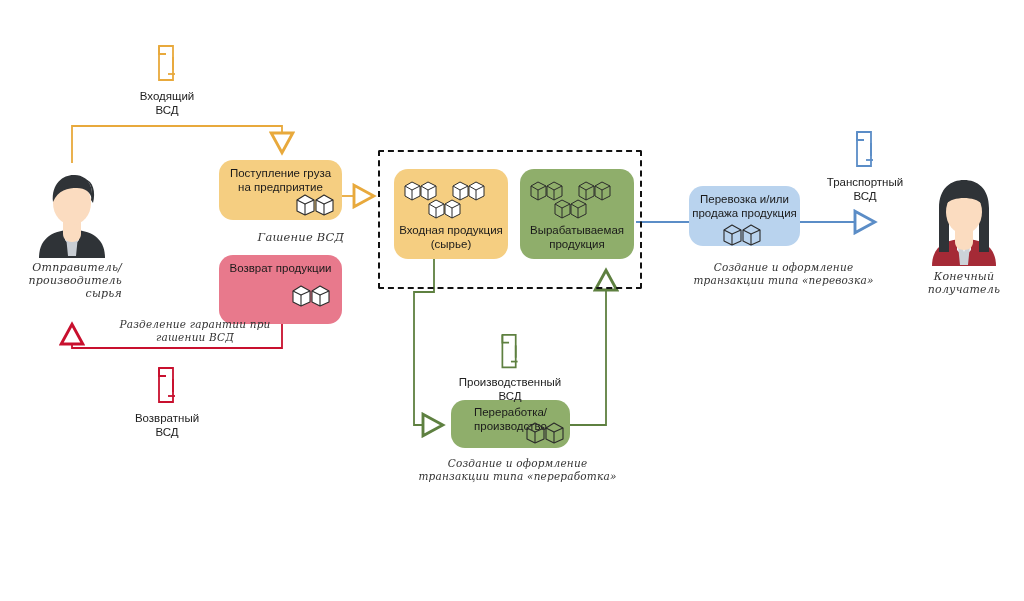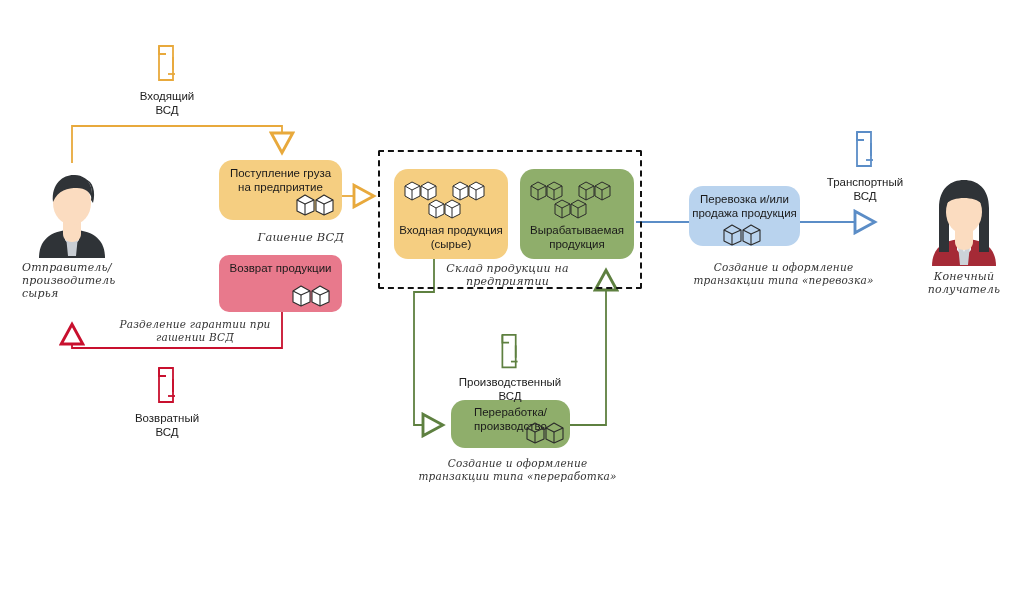--- a/index.html
+++ b/index.html
@@ -76,21 +76,21 @@
         <path d="M2,10 L10,5 L19,10 L19,21 L10,25 L2,21 Z"></path>
           <path d="M2,10 L10,14 L19,10"></path>
           <path d="M10,14 L10,25"></path>
         <path d="M21,10 L29,5 L38,10 L38,21 L29,25 L21,21 Z"></path>
           <path d="M21,10 L29,14 L38,10"></path>
           <path d="M29,14 L29,25"></path>
       </g>
     </svg>
   </div>
 
-  <div class="node" style="left:219px;top:255px;width:123px;height:57px;background:#E8798C;border-radius:10px;">
+  <div class="node" style="left:219px;top:255px;width:123px;height:69px;background:#E8798C;">
     <div class="nlabel">
       <span>Возврат продукции</span>
     </div>
     <svg style="position:absolute;left:72px;top:26px;" width="44" height="26" viewBox="0 0 44 26">
       <g fill="#fff" stroke="#2b2b2b" stroke-width="1.1" stroke-linejoin="round">
         <path d="M2,10 L10,5 L19,10 L19,21 L10,25 L2,21 Z"></path>
           <path d="M2,10 L10,14 L19,10"></path>
           <path d="M10,14 L10,25"></path>
         <path d="M21,10 L29,5 L38,10 L38,21 L29,25 L21,21 Z"></path>
           <path d="M21,10 L29,14 L38,10"></path>
@@ -246,21 +246,21 @@
   <div class="person" style="left:22px;top:170px;width:100px;">
     <svg style="display:block;margin:0 auto;" width="74" height="88" viewBox="0 0 74 88">
       <path d="M4,88 C4,68 18,60 37,60 C56,60 70,68 70,88 Z" fill="#2f3337"></path>
       <path d="M30,56 L44,56 L44,70 L37,78 L30,70 Z" fill="#f6f7f8"></path>
       <path d="M30,56 L37,72 L44,56 L41,86 L33,86 Z" fill="#c9ced4"></path>
       <path d="M28,44 L46,44 L46,64 C46,69 42,72 37,72 C32,72 28,69 28,64 Z" fill="#fbdcc0"></path>
       <ellipse cx="37" cy="33" rx="19" ry="22" fill="#fbdcc0"></ellipse>
       <path d="M18,32 C16,12 30,4 40,5 C55,6 58,18 57,30 C56,22 50,18 42,18 C33,18 23,20 18,32 Z" fill="#2f3337"></path>
       <path d="M56,30 C58,20 56,13 50,9 C58,11 61,22 58,33 Z" fill="#2f3337"></path>
     </svg>
-    <div class="hand" style="position:static;margin-top:3px;text-align:left;font-size:11px;line-height:13px;">
+    <div class="hand" style="position:static;margin-top:3px;text-align:right;font-size:11px;line-height:13px;">
       <span>Отправитель/</span><br>
       <span>производитель</span><br>
       <span>сырья</span>
     </div>
   </div>
 
   <div class="person" style="left:914px;top:178px;width:100px;">
     <svg style="display:block;margin:0 auto;" width="74" height="88" viewBox="0 0 74 88">
       <path d="M5,88 C5,69 18,61 37,61 C56,61 69,69 69,88 Z" fill="#a52a36"></path>
       <path d="M30,57 L44,57 L44,72 L37,80 L30,72 Z" fill="#f6f7f8"></path>
@@ -276,21 +276,20 @@
     </div>
   </div>
 
   <div class="hand" style="left:220px;top:231px;width:124px;font-size:11.5px;text-align:right;">Гашение ВСД</div>
 
   <div class="hand" style="left:95px;top:318px;width:200px;">
     <span>Разделение гарантии при</span><br>
     <span>гашении ВСД</span>
   </div>
 
-  <div class="hand" style="left:410px;top:263px;width:195px;font-size:11px;">Склад продукции на предприятии</div>
 
   <div class="hand" style="left:676px;top:261px;width:215px;">
     <span>Создание и оформление</span><br>
     <span>транзакции типа «перевозка»</span>
   </div>
 
   <div class="hand" style="left:405px;top:457px;width:225px;">
     <span>Создание и оформление</span><br>
     <span>транзакции типа «переработка»</span>
   </div>

